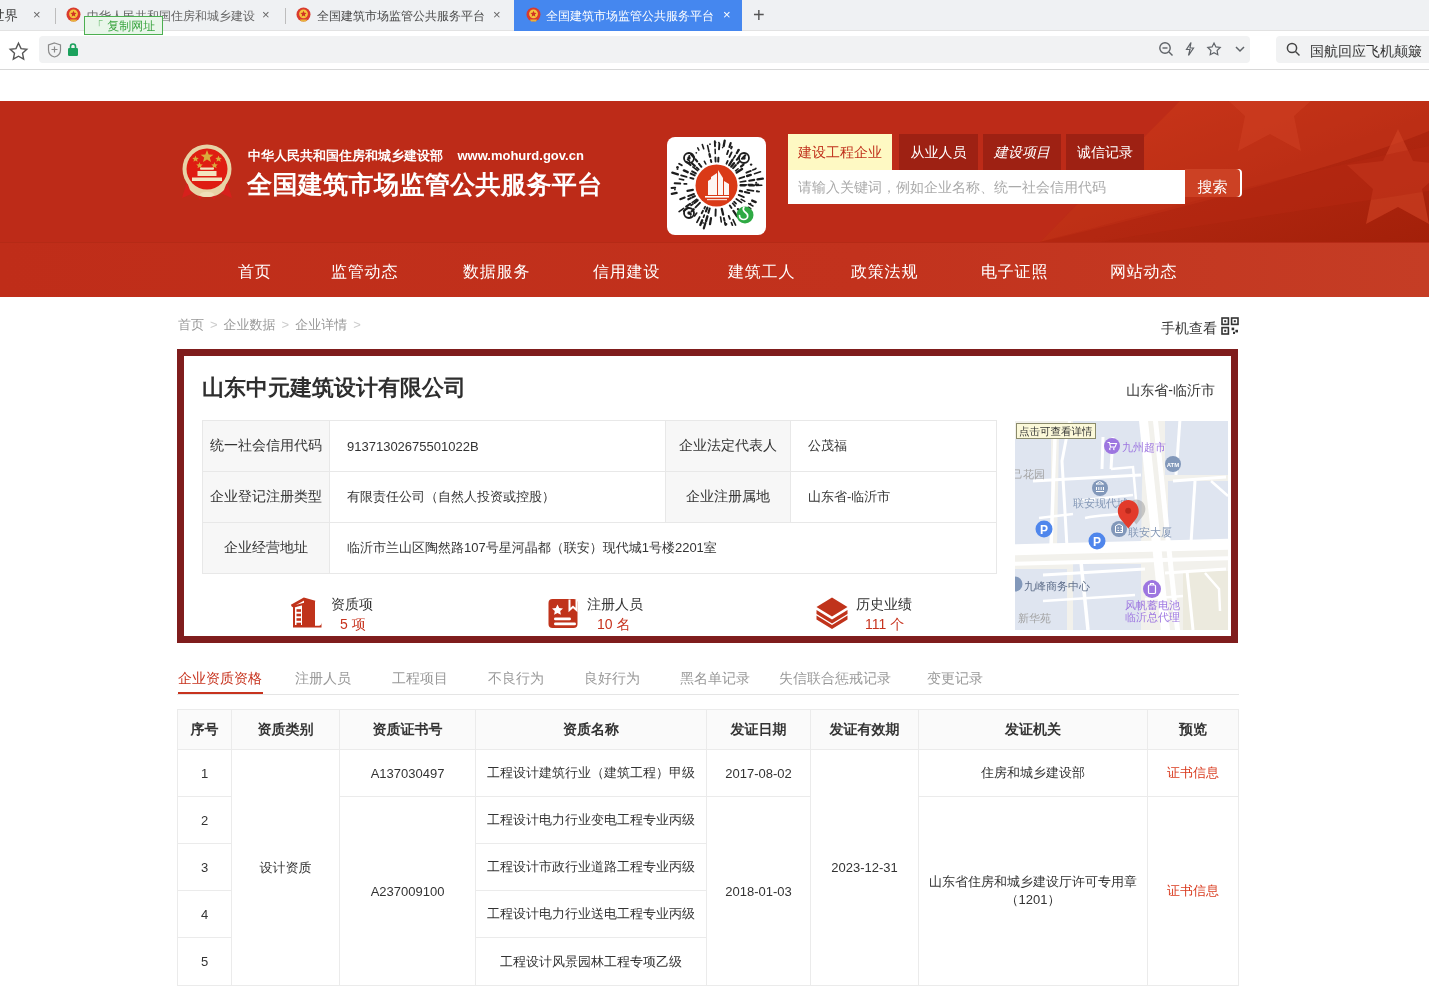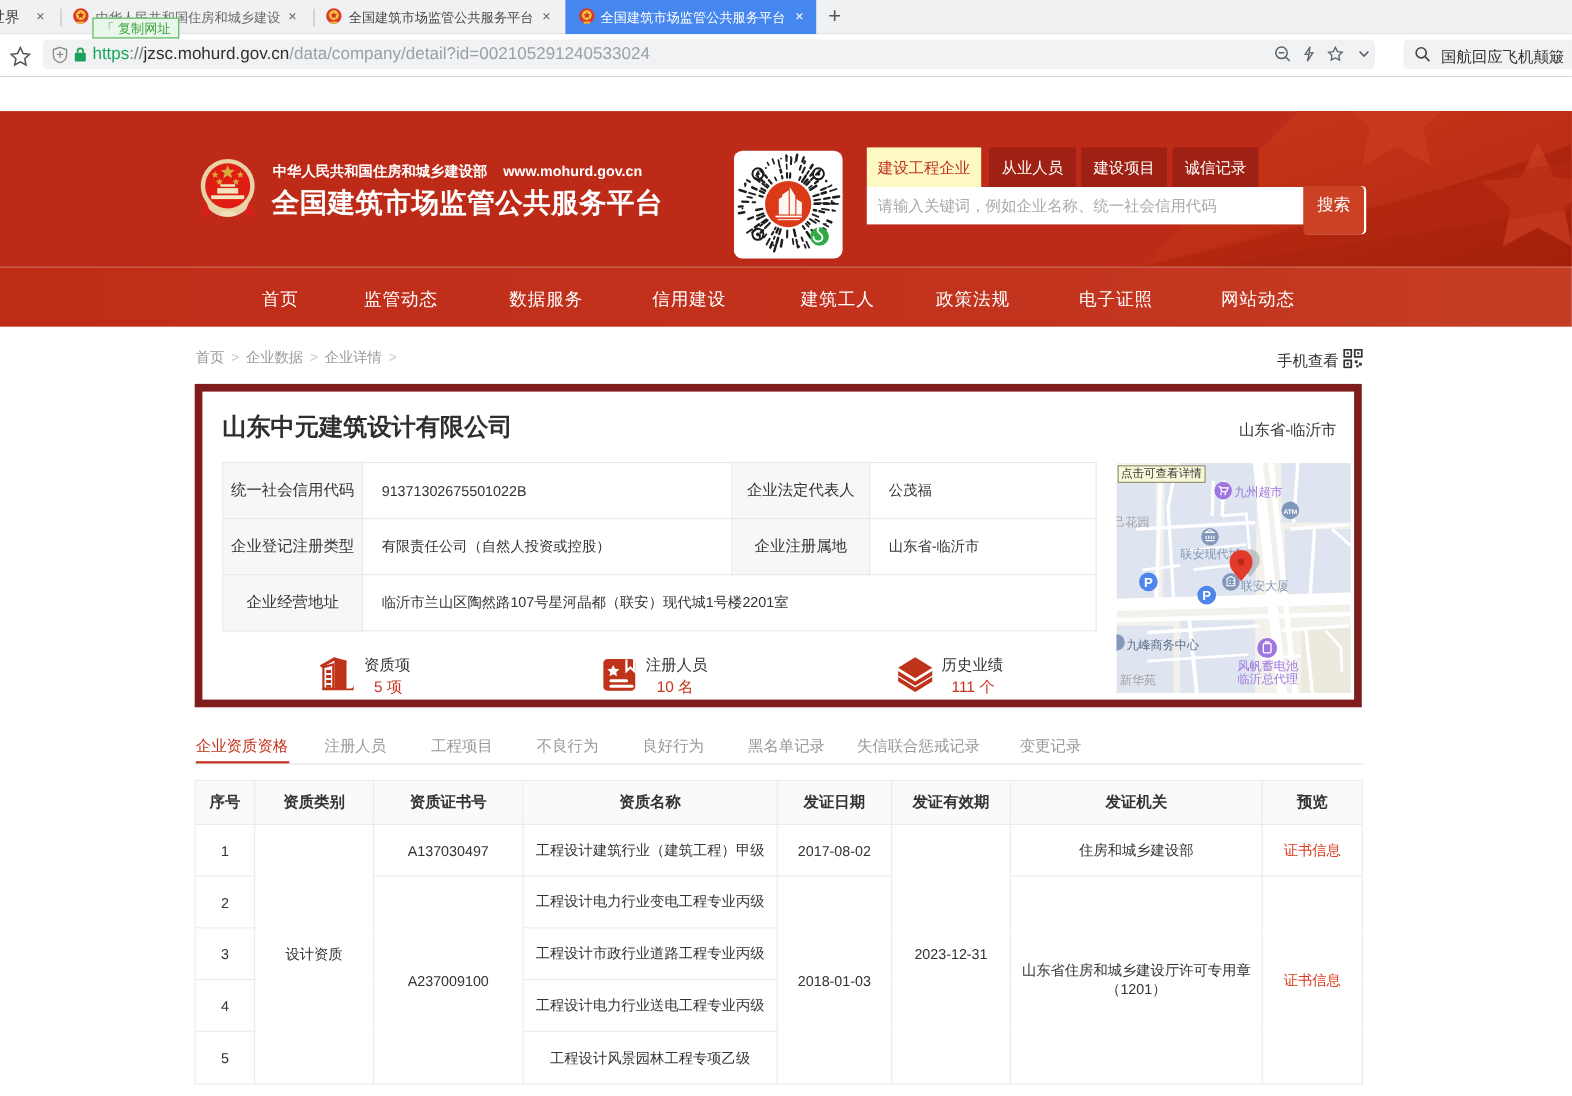--- a/index.html
+++ b/index.html
@@ -16,21 +16,21 @@
 #urlbar{position:absolute;left:39px;top:36px;width:1211px;height:27px;background:#f1f2f3;border-radius:4px;}
 #sbox{position:absolute;left:1276px;top:36px;width:153px;height:27px;background:#f1f2f3;border-radius:4px 0 0 4px;}
 #tooltip{position:absolute;left:84px;top:16px;width:79px;height:19px;background:#e9f6ea;border:1px solid #4caf50;z-index:5;font-size:12px;color:#3da643;line-height:18px;text-align:center;}
 
 #hdr{position:absolute;left:0;top:101px;width:1429px;height:141px;background:#bd2b18;overflow:hidden;}
 #nav{position:absolute;left:0;top:242px;width:1429px;height:55px;background:linear-gradient(90deg,#bf2d19,#c2321d 60%,#c53d25);overflow:hidden;border-top:1px solid #b52a16;}
 .navitem{position:absolute;top:19px;color:#fff;font-size:16px;white-space:nowrap;letter-spacing:0.8px;}
 
 .stab{position:absolute;top:134px;height:36px;color:#fff;font-size:14px;text-align:center;line-height:36px;background:#9e2113;}
 #hinput{position:absolute;left:788px;top:170px;width:397px;height:34px;background:#fff;font-size:14px;color:#aaa;line-height:34px;padding-left:10px;}
-#hbtn{position:absolute;left:1185px;top:169px;width:55px;height:44px;background:#cc4124;color:#fff;font-size:15px;text-align:center;line-height:36px;border-radius:0 4px 4px 0;box-shadow:2px 0 0 #fff;}
+#hbtn{position:absolute;left:1185px;top:169px;width:55px;height:28px;background:#cc4124;color:#fff;font-size:15px;text-align:center;line-height:36px;border-radius:0 4px 4px 0;box-shadow:2px 0 0 #fff;}
 
 #crumb{position:absolute;left:178px;top:316px;font-size:13px;color:#999;}
 #mobview{position:absolute;left:1161px;top:320px;font-size:14px;color:#333;}
 #cbox{position:absolute;left:177px;top:349px;width:1061px;height:294px;border:7px solid #7f1d1d;}
 #cname{position:absolute;left:18px;top:17px;font-size:22px;font-weight:bold;color:#2e2e2e;}
 #cregion{position:absolute;right:16px;top:26px;font-size:14px;color:#333;}
 table.info{position:absolute;left:18px;top:64px;border-collapse:collapse;table-layout:fixed;padding-left:46px;}
 table.info td{border:1px solid #e8e8e8;font-size:14px;height:51px;color:#333;}
 table.info td.l{background:#f7f7f7;text-align:center;}
 table.info td.v{padding-left:17px;background:#fff;font-size:13px;}
@@ -94,21 +94,20 @@
       <path d="M12 2.5l2.9 6.2 6.6.8-4.9 4.6 1.3 6.6L12 17.4l-5.9 3.3 1.3-6.6L2.5 9.5l6.6-.8z" fill="none" stroke="#555" stroke-width="1.6"></path>
     </svg>
   <svg class="abs" style="left:47px;top:42px;" width="15" height="16" viewBox="0 0 15 16">
       <path d="M7.5 1l6 2v5c0 3.5-2.5 6-6 7-3.5-1-6-3.5-6-7V3z" fill="none" stroke="#8a8a8a" stroke-width="1.2"></path>
       <path d="M7.5 4.5v6M4.5 7.5h6" stroke="#8a8a8a" stroke-width="1.2"></path>
     </svg>
   <svg class="abs" style="left:67px;top:42px;" width="12" height="15" viewBox="0 0 12 15">
       <rect x="1" y="6" width="10" height="8" rx="1.2" fill="#1ba15c"></rect>
       <path d="M3.5 6V4.5a2.5 2.5 0 015 0V6" fill="none" stroke="#1ba15c" stroke-width="1.6"></path>
     </svg>
-  <div class="abs" style="left:84px;top:41px;font-size:15.5px;white-space:nowrap;"><span style="color:#18a85c;">https</span><span style="color:#777;">://</span><span style="color:#303030;">jzsc.mohurd.gov.cn</span><span style="color:#9a9fa5;">/data/company/detail?id=002105291240533024</span></div>
   <svg class="abs" style="left:1158px;top:41px;" width="90" height="17" viewBox="0 0 90 17">
     <g stroke="#5f6368" stroke-width="1.4" fill="none">
       <circle cx="7" cy="7" r="5.2"></circle>
         <path d="M11 11l3.5 3.5"></path>
         <path d="M4.5 7h5"></path>
       <path d="M33 1.5l-4.5 7h3.5l-1.5 6 5-7.5h-3.5z" stroke-width="1.2"></path>
       <path d="M56 2l1.9 3.9 4.3.6-3.1 3 .7 4.2-3.8-2-3.8 2 .7-4.2-3.1-3 4.3-.6z" stroke-width="1.2"></path>
       <path d="M78 6l4 4 4-4" stroke-width="1.5"></path>
     </g>
   </svg>
@@ -148,21 +147,21 @@
   <div class="navitem" style="left:728px;">建筑工人</div>
   <div class="navitem" style="left:851px;">政策法规</div>
   <div class="navitem" style="left:981px;">电子证照</div>
   <div class="navitem" style="left:1110px;">网站动态</div>
 </div>
 
 <div class="abs" style="left:248px;top:147px;z-index:2;color:#fff;font-size:13px;font-weight:bold;">中华人民共和国住房和城乡建设部&nbsp;&nbsp;&nbsp;&nbsp;www.mohurd.gov.cn</div>
 <div class="abs" style="left:247px;top:168px;z-index:2;color:#fff;font-size:25px;font-weight:bold;letter-spacing:0.4px;">全国建筑市场监管公共服务平台</div>
 <div class="abs stab" style="left:788px;width:104px;background:#fef9c3;color:#c0311c;z-index:2;">建设工程企业</div>
 <div class="abs stab" style="left:899px;width:79px;z-index:2;">从业人员</div>
-<div class="abs stab" style="left:983px;width:78px;z-index:2;">建设项目</div>
+<div class="abs stab" style="left:983px;width:78px;z-index:2;font-style:italic;">建设项目</div>
 <div class="abs stab" style="left:1066px;width:78px;z-index:2;">诚信记录</div>
 <div id="hinput" class="abs" style="z-index:2;">请输入关键词，例如企业名称、统一社会信用代码</div>
 <div id="hbtn" class="abs" style="z-index:2;">搜索</div>
 
 <svg class="abs" style="left:180px;top:142px;z-index:2;" width="54" height="60" viewBox="0 0 54 60">
   <path d="M8 36 L2 56 L16 50 L20 58 L27 48 Z" fill="#d6201c"></path>
   <path d="M46 36 L52 56 L38 50 L34 58 L27 48 Z" fill="#d6201c"></path>
   <path d="M14 44h26l-3 10H17z" fill="#c41a18"></path>
   <circle cx="27" cy="27" r="24.5" fill="#e7d3a6"></circle>
   <circle cx="27" cy="27" r="20.5" fill="#df1d12"></circle>

